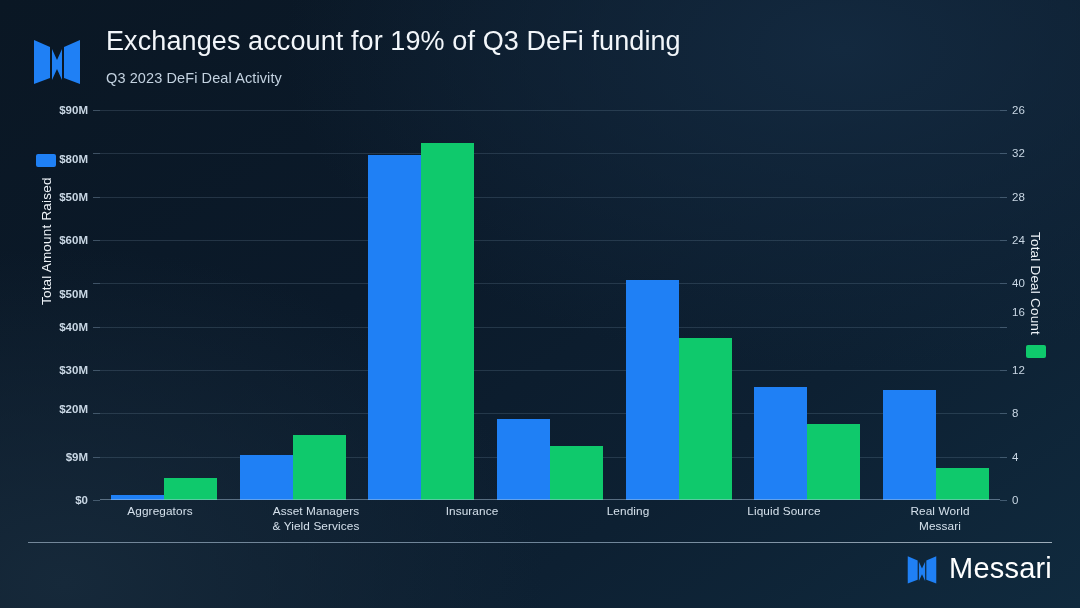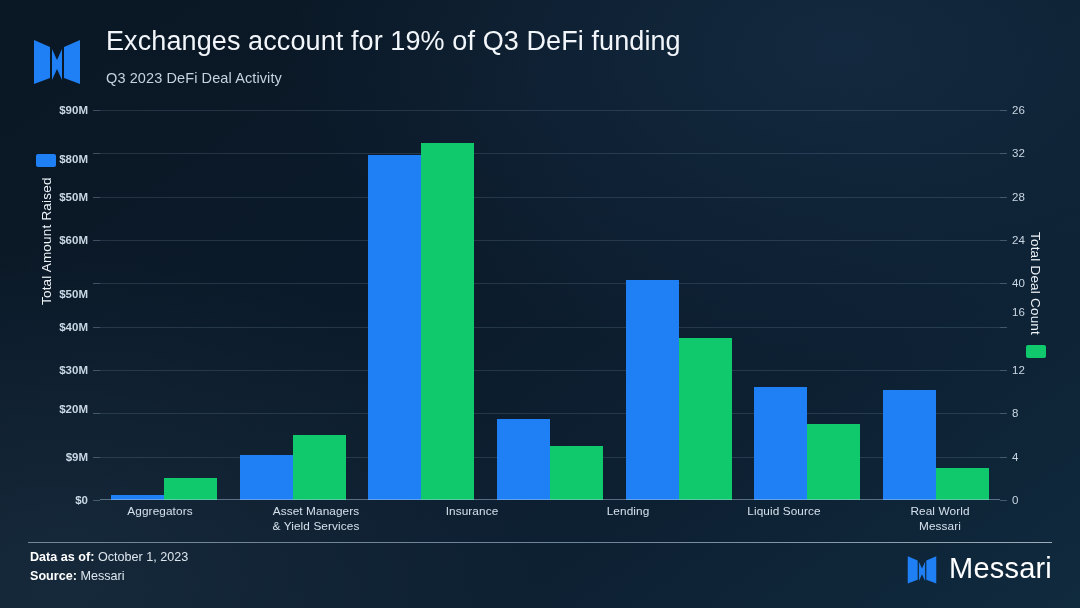--- a/index.html
+++ b/index.html
@@ -278,28 +278,20 @@
       <div class="cat-label">
         <div>Liquid Source</div>
       </div>
       <div class="cat-label">
         <div>Real World</div>
         <div>Messari</div>
       </div>
     </div>
 
   <div class="footer-divider"></div>
-  <div class="footer-text">
-    <div>
-      <b>Data as of:</b><span> October 1, 2023</span>
-    </div>
-    <div>
-      <b>Source:</b><span> Messari</span>
-    </div>
-  </div>
 
   <div class="footer-logo">
     <span class="footer-logo-mark">
       <svg viewBox="0 0 58 58" width="36" height="36" aria-hidden="true">
         <polygon points="6,10 22,17 22,48 6,54" fill="#1f80f5"></polygon>
         <polygon points="24,19 29,30 34,19 34,50 29,39 24,50" fill="#1f80f5"></polygon>
         <polygon points="36,17 52,10 52,54 36,48" fill="#1f80f5"></polygon>
       </svg>
     </span>
     <span class="footer-wordmark">Messari</span>

